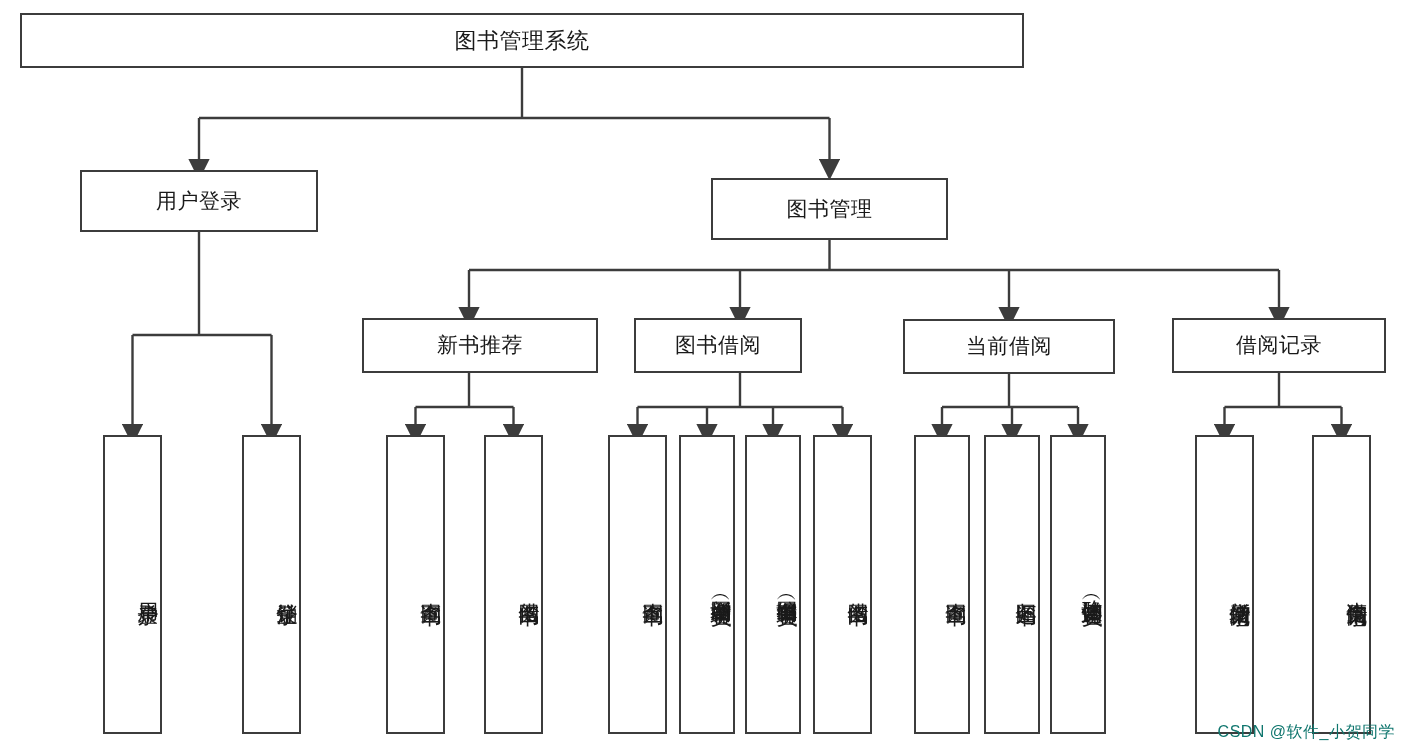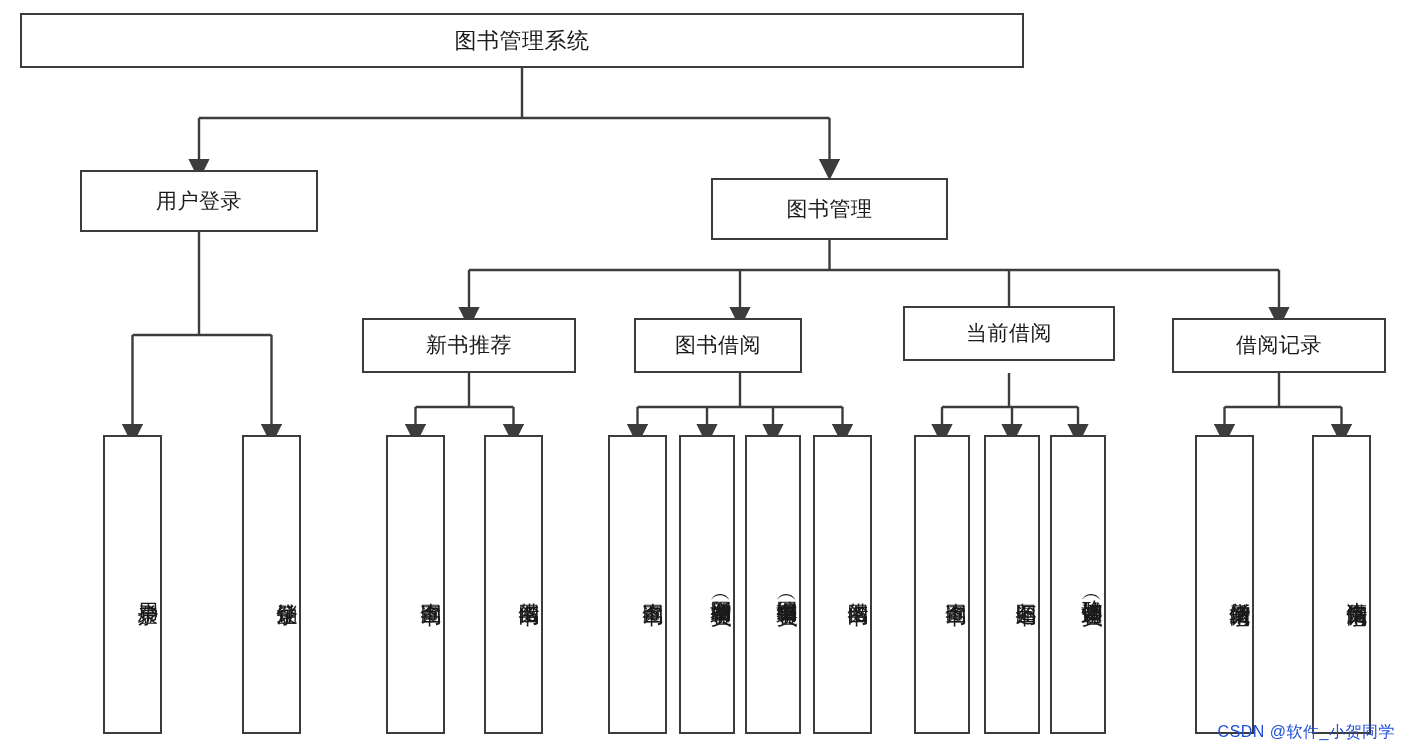--- a/index.html
+++ b/index.html
@@ -5,21 +5,21 @@
   html,body{margin:0;padding:0;background:#ffffff;}
   body{font-family:"Liberation Sans","DejaVu Sans",sans-serif;}
   #canvas{position:relative;width:1405px;height:747px;background:#ffffff;overflow:hidden;}
   #wires{position:absolute;left:0;top:0;width:1405px;height:747px;}
   .node{position:absolute;box-sizing:border-box;background:#ffffff;border:2px solid #3c3c3c;
         display:flex;align-items:center;justify-content:center;text-align:center;color:#1a1a1a;}
   .node.h{font-size:21px;line-height:1.25;letter-spacing:.5px;}
   .node.v{writing-mode:vertical-rl;text-orientation:upright;font-size:21px;line-height:1.18;
           letter-spacing:1px;padding-top:6px;align-items:flex-start;justify-content:center;}
   .node.root{font-size:22px;}
-  #watermark{position:absolute;right:10px;bottom:4px;font-size:16px;color:#1d4ed8;
+  #watermark{position:absolute;right:10px;bottom:4px;font-size:16px;color:#0f766e;
              letter-spacing:.5px;white-space:nowrap;pointer-events:none;}
 </style>
 </head>
 <body>
 
 <div id="canvas">
   <svg id="wires" viewBox="0 0 1405 747">
     <defs>
       <marker id="arrow" markerWidth="9" markerHeight="9" refX="1" refY="4.5" orient="auto" markerUnits="strokeWidth">
         <path d="M0,0 L9,4.5 L0,9 z" fill="#3c3c3c"></path>
@@ -65,27 +65,27 @@
   <div id="nodes">
       <div class="node h root" style="left: 20px; top: 13px; width: 1004px; height: 55px;">
         <span>图书管理系统</span>
       </div>
       <div class="node h" style="left: 80px; top: 170px; width: 238px; height: 62px;">
         <span>用户登录</span>
       </div>
       <div class="node h" style="left: 711px; top: 170px; width: 237px; height: 62px; margin-top: 8px;">
         <span>图书管理</span>
       </div>
-      <div class="node h" style="left: 362px; top: 318px; width: 214px; height: 55px;">
+      <div class="node h" style="left: 362px; top: 318px; width: 236px; height: 55px;">
         <span>新书推荐</span>
       </div>
       <div class="node h" style="left: 634px; top: 318px; width: 168px; height: 55px;">
         <span>图书借阅</span>
       </div>
-      <div class="node h" style="left: 903px; top: 306px; width: 212px; height: 55px; font-family: Liberation Serif, serif;">
+      <div class="node h" style="left: 903px; top: 319px; width: 212px; height: 55px; font-family: Liberation Serif, serif;">
         <span>当前借阅</span>
       </div>
       <div class="node h" style="left: 1172px; top: 318px; width: 214px; height: 55px; text-align: center;">
         <span>借阅记录</span>
       </div>
       <div class="node v" style="left: 103px; top: 435px; width: 59px; height: 299px;">
         <span>用户登录</span>
       </div>
       <div class="node v" style="left: 242px; top: 435px; width: 59px; height: 299px;">
         <span>注销登录</span>

